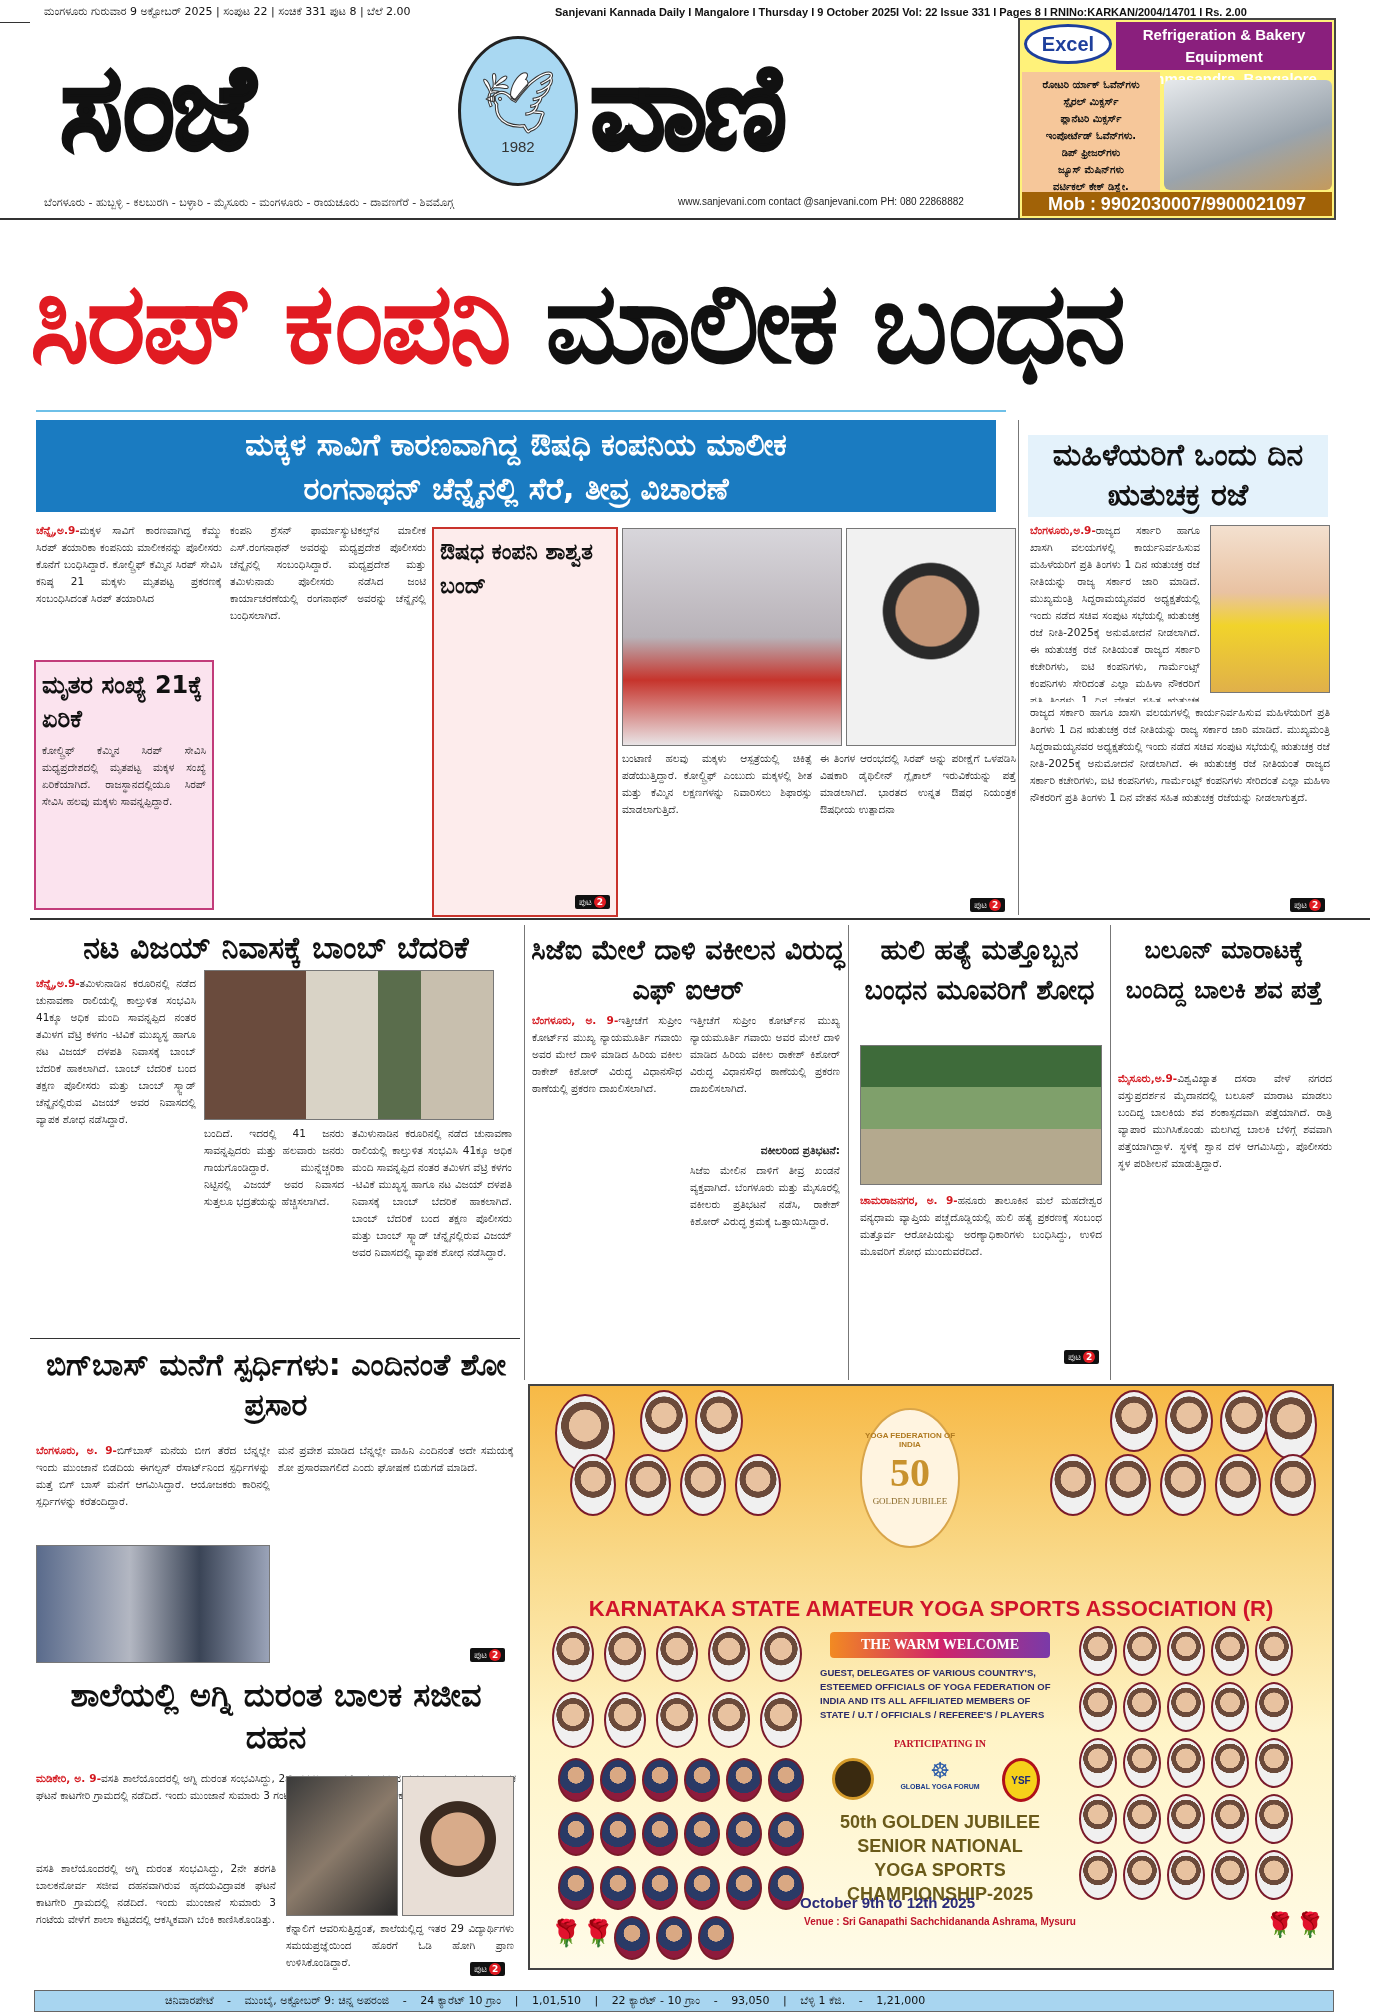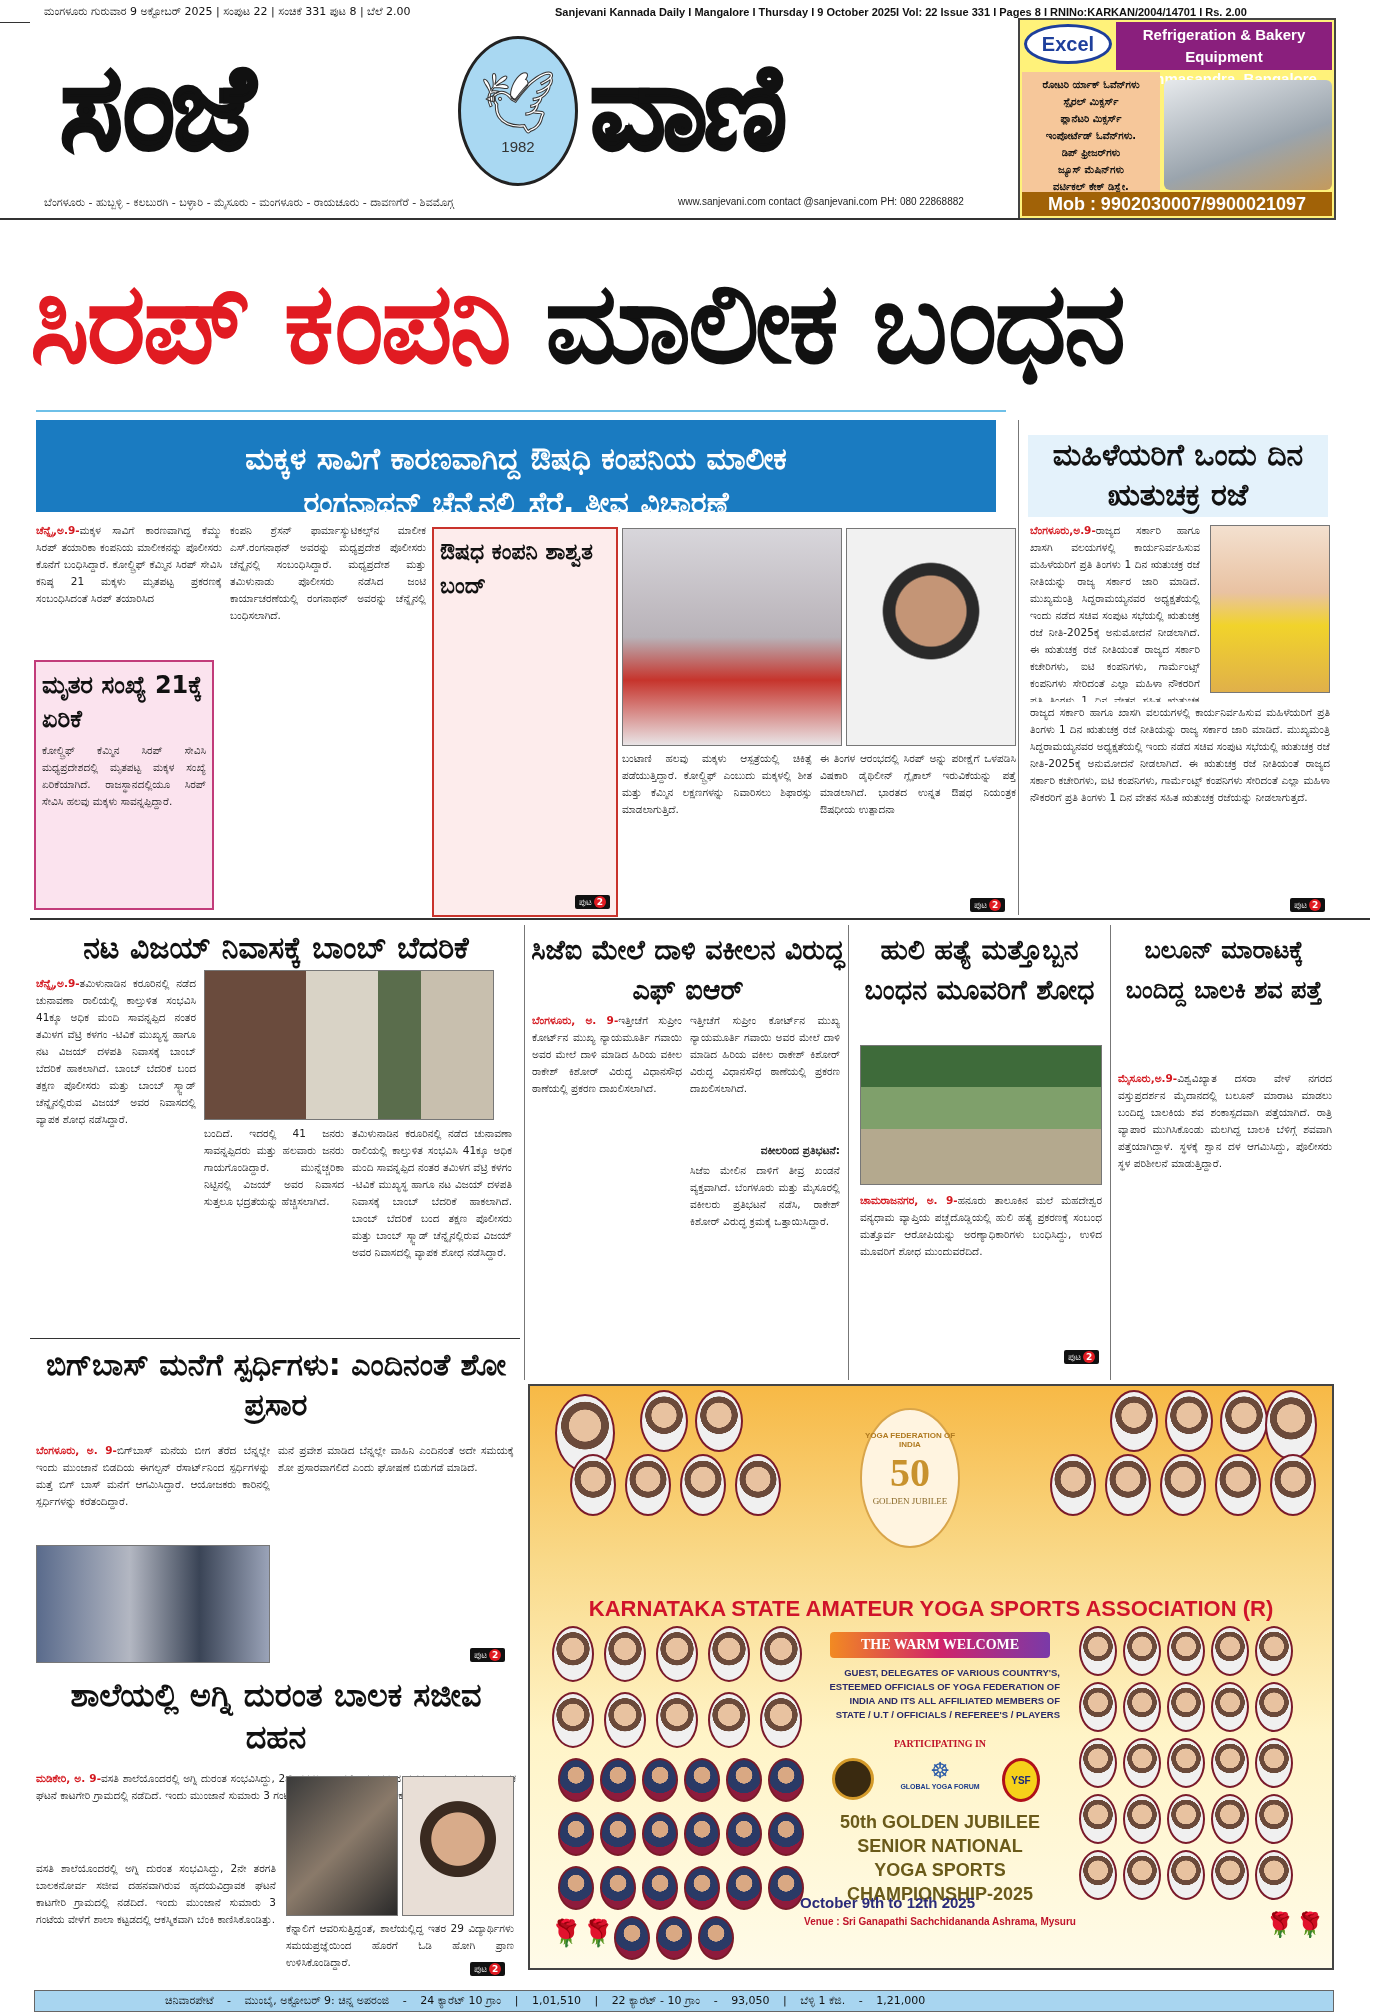--- a/index.html
+++ b/index.html
@@ -18,21 +18,21 @@
 .ad1{left:1018px;top:18px;width:318px;height:202px;border:2px solid #444;background:#fff27a;overflow:hidden}
 .ad1 .logo{position:absolute;left:4px;top:4px;width:88px;height:40px;background:#fff;border-radius:50%;border:3px solid #1e3f9c;text-align:center;font:bold 20px "Liberation Sans",sans-serif;color:#1e3f9c;line-height:34px}
 .ad1 .hd{position:absolute;left:96px;top:2px;right:2px;height:48px;background:#8a1f7d;color:#fff;font:bold 15px "Liberation Sans",sans-serif;text-align:center;line-height:22px;padding-top:2px}
 .ad1 .list{position:absolute;left:2px;top:52px;width:138px;height:122px;background:#f6c79a;font-size:10px;text-align:center;line-height:17px;padding-top:4px;font-weight:bold}
 .ad1 .img{position:absolute;left:144px;top:60px;width:168px;height:110px;background:linear-gradient(160deg,#e6e9ec,#9aa4ad 60%,#c49a5c);border-radius:6px}
 .ad1 .mob{position:absolute;left:2px;bottom:2px;right:2px;height:24px;background:#a16207;color:#fff;font:bold 18px "Liberation Sans",sans-serif;text-align:center;line-height:24px}
 .hrule{left:0;height:2px;background:#333}
 .headline{left:30px;top:238px;width:1330px;height:170px;font-size:112px;font-weight:900;line-height:170px;white-space:nowrap;letter-spacing:-3px}
 .headline .red{color:#e11b22}
 .headline .blk{color:#111}
-.blueband{left:36px;top:420px;width:960px;height:92px;background:#1a7bc1;color:#fff;text-align:center;font-size:30px;font-weight:bold;line-height:44px;padding-top:17px}
+.blueband{left:36px;top:420px;width:960px;height:92px;background:#1a7bc1;color:#fff;text-align:center;font-size:30px;font-weight:bold;line-height:44px;padding-top:3px}
 .sidehd{left:1028px;top:435px;width:300px;height:82px;background:#e4f2fb;font-size:30px;font-weight:bold;text-align:center;line-height:40px}
 .col-text{font-size:10.5px;line-height:17px;color:#222;text-align:justify}
 .col-text .dl{color:#d4181f;font-weight:bold}
 .pinkbox{left:34px;top:660px;width:180px;height:250px;border:2px solid #c23c7a;background:#fbe3ee;padding:6px}
 .pinkbox .t{font-size:24px;font-weight:900;line-height:34px}
 .redbox{left:432px;top:527px;width:186px;height:390px;border:2px solid #c9332c;background:#fdecec;padding:6px}
 .redbox .t{font-size:22px;font-weight:900;line-height:34px}
 .photo{background:#999;border:1px solid #777}
 .badge{display:inline-block;background:#111;color:#fff;font-size:9px;padding:1px 4px;border-radius:2px}
 .badge b{display:inline-block;background:#e11b22;color:#fff;border-radius:50%;width:12px;height:12px;text-align:center;line-height:12px;margin-left:2px}
@@ -239,21 +239,21 @@
     <div class="face m" style="left:140px;top:240px;width:36px;height:44px"></div>
     <div class="face m" style="left:182px;top:240px;width:36px;height:44px"></div>
     <div class="face m" style="left:224px;top:240px;width:36px;height:44px"></div>
     <div style="position:absolute;left:6px;top:292px;font-size:26px;color:#b0101a">🌹🌹</div>
     <div class="face m" style="left:70px;top:290px;width:36px;height:44px"></div>
     <div class="face m" style="left:112px;top:290px;width:36px;height:44px"></div>
     <div class="face m" style="left:154px;top:290px;width:36px;height:44px"></div>
   </div>
 
   <div style="position:absolute;left:300px;top:246px;width:220px;height:26px;background:linear-gradient(90deg,#f28a22,#d0246a,#7a3aa8);color:#fff;text-align:center;font:bold 14px 'Liberation Serif',serif;line-height:26px;border-radius:4px">THE WARM WELCOME</div>
-  <div style="position:absolute;left:290px;top:280px;width:240px;text-align:right;font:bold 9.5px 'Liberation Sans',sans-serif;color:#2a2a6a;line-height:14px">GUEST, DELEGATES OF VARIOUS COUNTRY'S, ESTEEMED OFFICIALS OF YOGA FEDERATION OF INDIA AND ITS ALL AFFILIATED MEMBERS OF STATE / U.T / OFFICIALS / REFEREE'S / PLAYERS</div>
+  <div style="position:absolute;left:290px;top:280px;width:240px;text-align:left;font:bold 9.5px 'Liberation Sans',sans-serif;color:#2a2a6a;line-height:14px">GUEST, DELEGATES OF VARIOUS COUNTRY'S, ESTEEMED OFFICIALS OF YOGA FEDERATION OF INDIA AND ITS ALL AFFILIATED MEMBERS OF STATE / U.T / OFFICIALS / REFEREE'S / PLAYERS</div>
   <div style="position:absolute;left:290px;top:352px;width:240px;text-align:center;font:bold 10px 'Liberation Serif',serif;color:#c0142a">PARTICIPATING IN</div>
   <div style="position:absolute;left:302px;top:372px;width:42px;height:42px;border-radius:50%;background:#3a2a10;border:3px solid #d49a2a"></div>
   <div style="position:absolute;left:370px;top:372px;width:80px;text-align:center">
     <div style="font-size:22px;color:#2a5aa8">☸</div>
     <div style="font:bold 7px 'Liberation Sans',sans-serif;color:#1a3a8a">GLOBAL YOGA FORUM</div>
   </div>
   <div style="position:absolute;left:472px;top:372px;width:38px;height:44px;border-radius:50%;background:#f6d11a;border:3px solid #b0101a;text-align:center;font:bold 10px 'Liberation Sans',sans-serif;line-height:40px;color:#1a2a7a">YSF</div>
   <div style="position:absolute;left:270px;top:424px;width:280px;text-align:center;font:bold 18px 'Liberation Sans',sans-serif;color:#6a5a1a;line-height:24px">
     <div>50th GOLDEN JUBILEE</div>
     <div>SENIOR NATIONAL</div>

